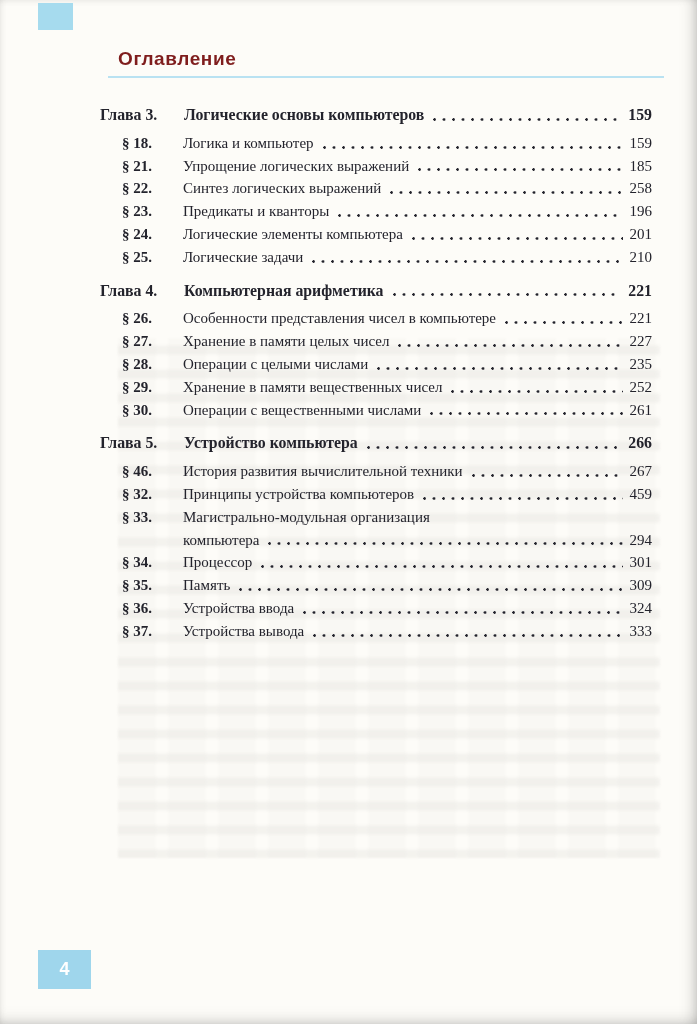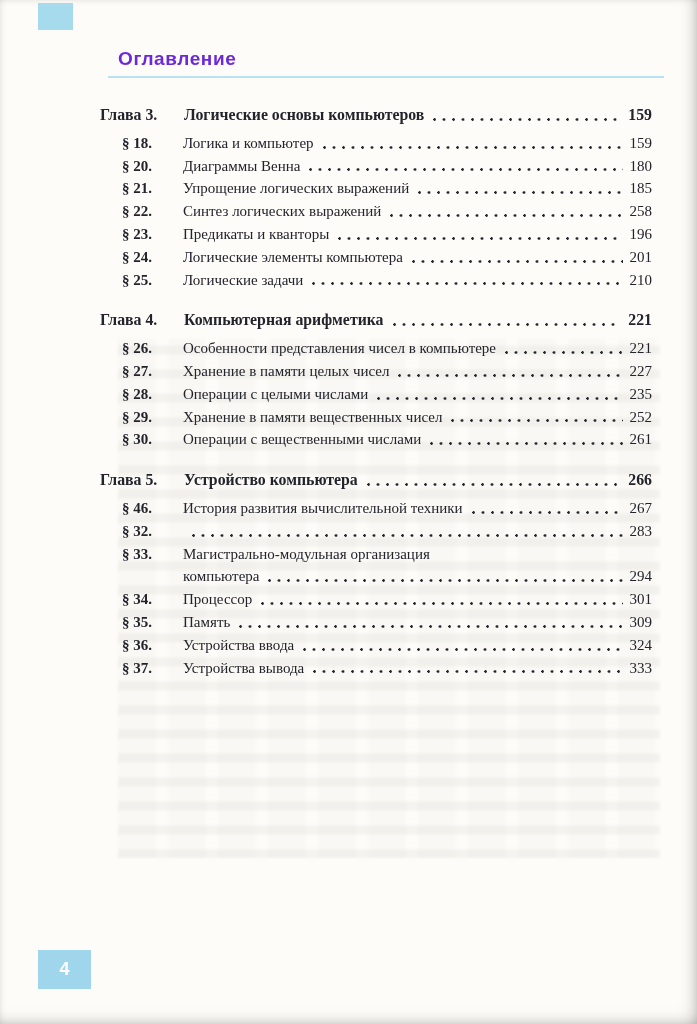--- a/index.html
+++ b/index.html
@@ -16,21 +16,21 @@
                 inset 0 4px 8px -6px rgba(80,80,80,.15);
   }
   .corner-mark{
     position:absolute;left:38px;top:3px;width:35px;height:27px;
     background:#a6dbee;
   }
   .header-title{
     position:absolute;left:118px;top:48px;margin:0;
     font-family:"Liberation Sans", sans-serif;
     font-size:19px;font-weight:bold;letter-spacing:.6px;
-    color:#6d28d9;
+    color:#7f1d1d;
   }
   .header-rule{
     position:absolute;left:108px;top:76px;width:556px;height:2px;
     background:#b9e2f2;
   }
   .bleed{
     position:absolute;left:118px;top:338px;width:542px;height:520px;
     background:
       repeating-linear-gradient(to bottom,
         rgba(135,132,124,0) 0px, rgba(135,132,124,0) 6px,
@@ -44,21 +44,21 @@
     z-index:0;
   }
   .toc{
     position:absolute;left:100px;top:104px;width:552px;
     z-index:1;
   }
   .row{
     display:flex;align-items:flex-end;
     font-size:15px;line-height:22.8px;
   }
-  .row.chapter{font-weight:bold;font-size:15.8px;margin-top:18px;margin-bottom:5px;}
+  .row.chapter{font-weight:bold;font-size:15.8px;margin-top:11px;margin-bottom:5px;}
   .toc .row.chapter:first-child{margin-top:0;}
   .label{flex:0 0 auto;font-weight:bold;}
   .chapter .label{width:84px;}
   .section .label,.section-cont .label{margin-left:22px;width:61px;font-family:Liberation Serif, serif;}
   .title{flex:0 1 auto;white-space:pre-wrap;}
   .leader{
     flex:1 1 auto;height:3px;align-self:flex-end;
     margin:0 7px 6px 9px;min-width:14px;
     background-image:radial-gradient(circle at 1.5px 1.5px, #23232c 1.15px, transparent 1.5px);
     background-size:9.5px 3px;background-repeat:repeat-x;
@@ -90,26 +90,20 @@
         <span class="leader"></span>
         <span class="pagenum">159</span>
       </div>
       <div class="row section">
         <span class="label">§ 18.</span>
         <span class="title">Логика и компьютер</span>
         <span class="leader"></span>
         <span class="pagenum">159</span>
       </div>
       <div class="row section">
-        <span class="label">§ 20.</span>
-        <span class="title">Диаграммы Венна</span>
-        <span class="leader"></span>
-        <span class="pagenum">180</span>
-      </div>
-      <div class="row section">
         <span class="label">§ 21.</span>
         <span class="title">Упрощение логических выражений</span>
         <span class="leader"></span>
         <span class="pagenum">185</span>
       </div>
       <div class="row section">
         <span class="label">§ 22.</span>
         <span class="title">Синтез логических выражений</span>
         <span class="leader"></span>
         <span class="pagenum">258</span>
@@ -175,22 +169,23 @@
         <span class="pagenum">266</span>
       </div>
       <div class="row section">
         <span class="label">§ 46.</span>
         <span class="title">История развития вычислительной техники</span>
         <span class="leader"></span>
         <span class="pagenum">267</span>
       </div>
       <div class="row section">
         <span class="label">§ 32.</span>
-        <span class="leader"></span>
-        <span class="pagenum">283</span>
+        <span class="title">Принципы устройства компьютеров</span>
+        <span class="leader"></span>
+        <span class="pagenum">459</span>
       </div>
       <div class="row section">
         <span class="label">§ 33.</span>
         <span class="title">Магистрально-модульная организация</span>
       </div>
       <div class="row section-cont">
         <span class="label"></span>
         <span class="title">компьютера</span>
         <span class="leader"></span>
         <span class="pagenum">294</span>

